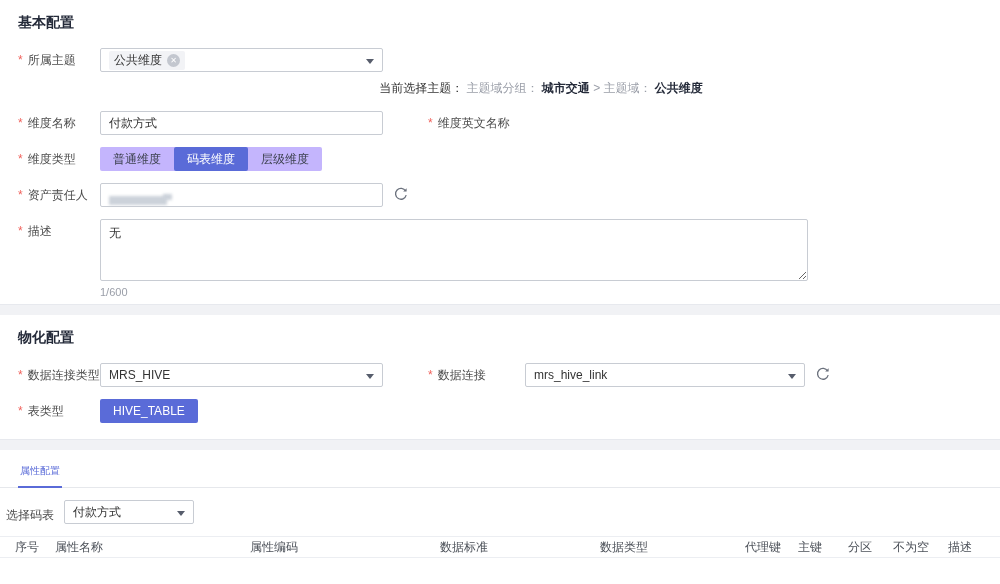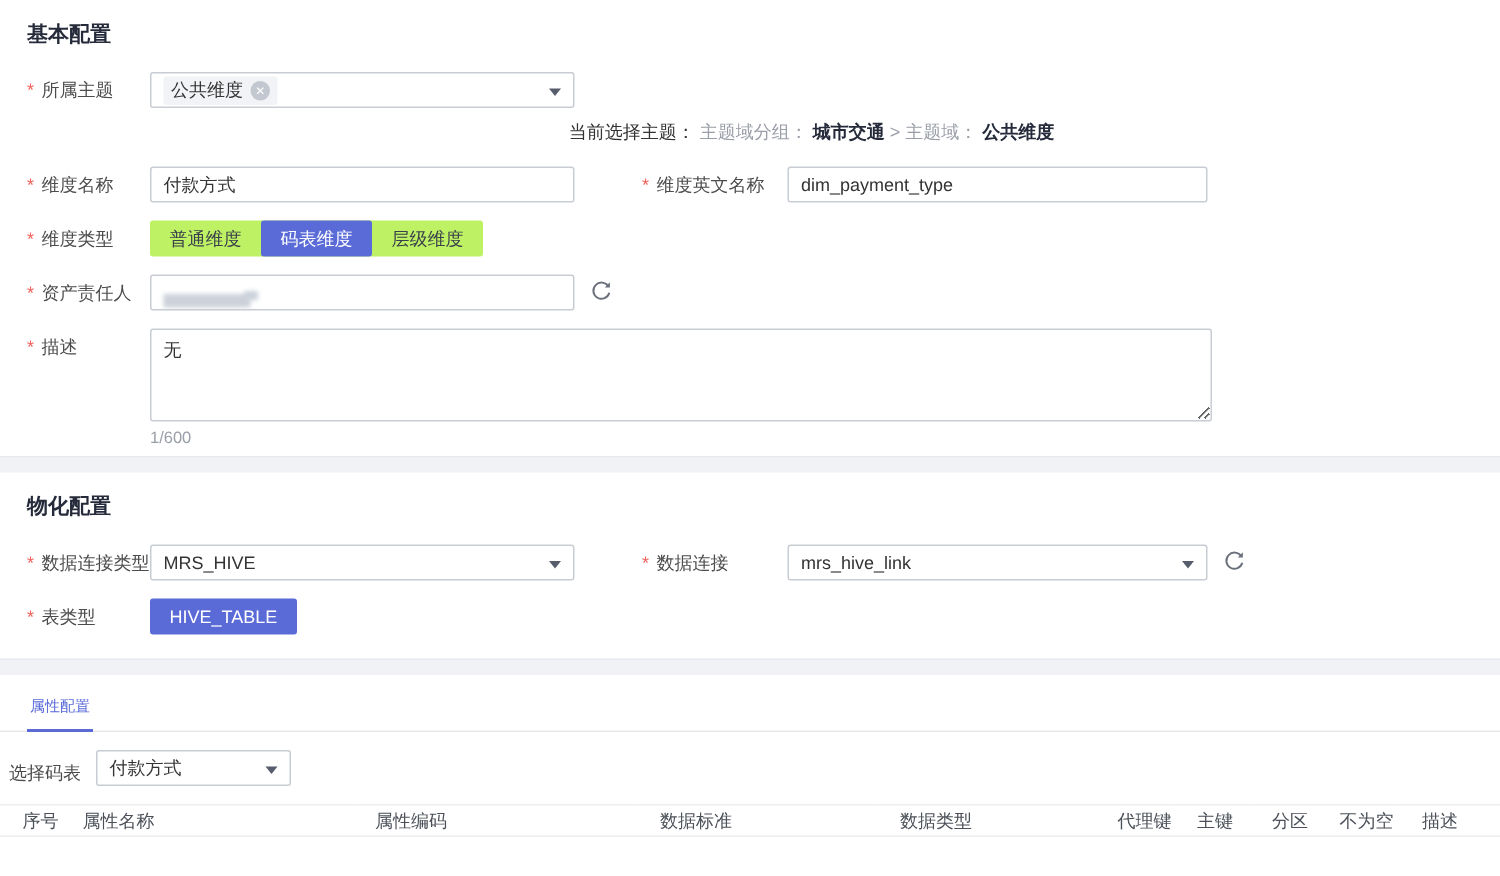--- a/index.html
+++ b/index.html
@@ -36,21 +36,21 @@
     display: inline-flex; align-items: center; gap: 5px; background: #f2f3f6;
     border-radius: 2px; padding: 1px 5px; font-size: 12px; color: #333;
   }
   .tag-x {
     width: 13px; height: 13px; border-radius: 50%; background: #c3c7cf; color: #fff;
     font-size: 8px; line-height: 13px; text-align: center; display: inline-block; cursor: pointer;
   }
   .hint-row { margin: -4px 0 14px 82px; color: #9a9ea8; text-align: center; }
   .hint-row .dark { color: #333; }
   .hint-row b { color: #252b3a; }
-  .seg-group { display: inline-flex; background: #bef264; border-radius: 2px; padding: 0; }
+  .seg-group { display: inline-flex; background: #c4b5fd; border-radius: 2px; padding: 0; }
   .seg {
     height: 24px; line-height: 24px; padding: 0 13px; color: #3a3f4c; cursor: pointer;
     border-radius: 2px; background: transparent;
   }
   .seg.selected { background: var(--accent); color: #fff; }
   .refresh-btn { margin-left: 10px; margin-top: 3px; cursor: pointer; flex: none; }
   .blur-wrap { position: relative; top: 6px; }
   .blur-block { display: inline-block; width: 58px; height: 9px; background: #ccd2da; filter: blur(1.5px); }
   .blur-block.small { width: 9px; height: 6px; position: relative; top: -5px; left: -4px; }
   textarea.desc {
@@ -104,23 +104,20 @@
     <span>主题域：</span>
     <b>公共维度</b>
   </div>
 
   <div class="form-row">
     <div class="flabel req">维度名称</div>
     <div class="ctl">
       <input class="txt" value="付款方式" style="">
     </div>
     <div class="flabel2 req">维度英文名称</div>
-    <div class="ctl2">
-      <input class="txt" value="dim_payment_type" style="">
-    </div>
   </div>
 
   <div class="form-row">
     <div class="flabel req">维度类型</div>
     <div class="seg-group">
       <div class="seg">普通维度</div>
       <div class="seg selected">码表维度</div>
       <div class="seg">层级维度</div>
     </div>
   </div>

